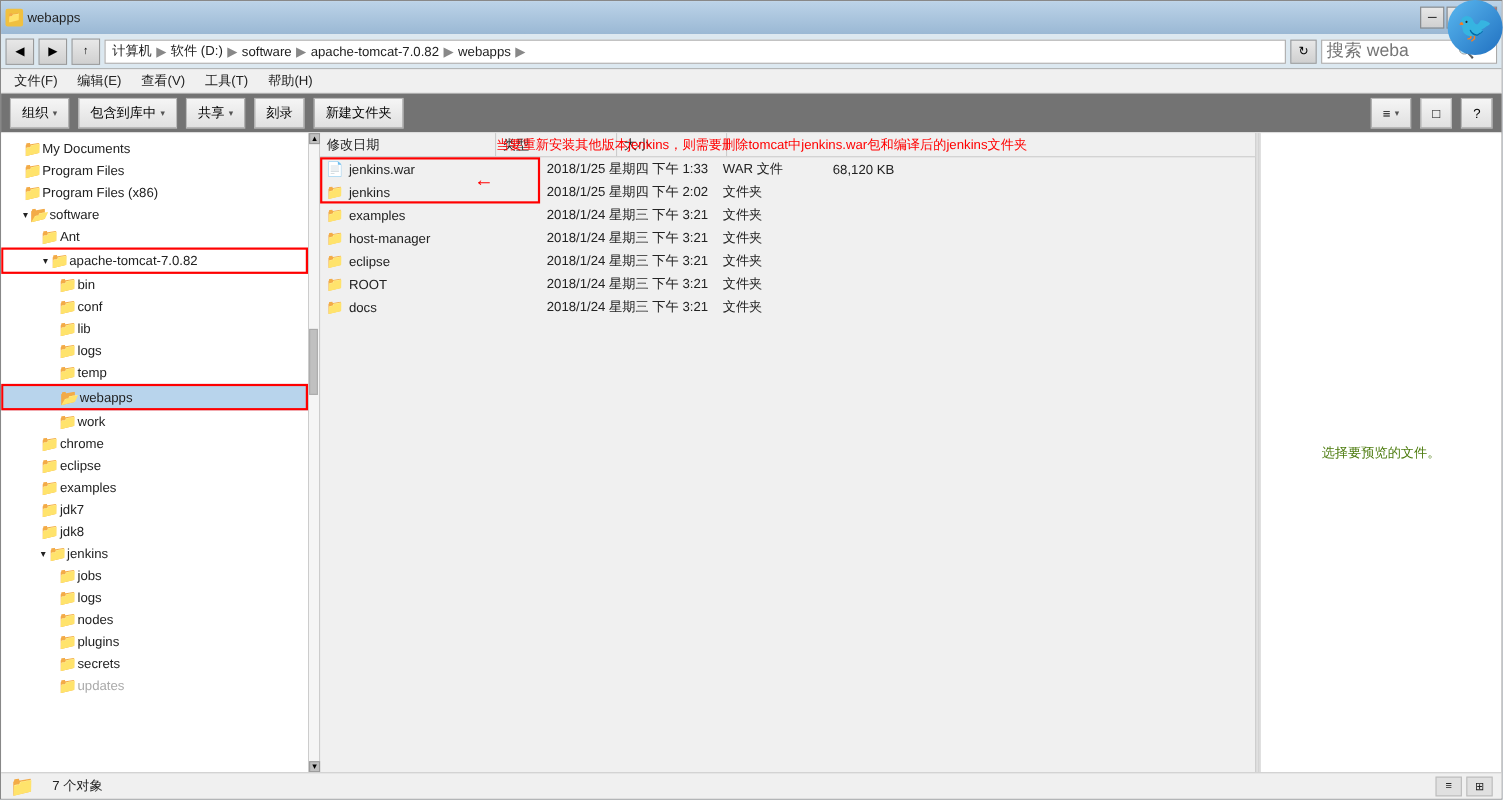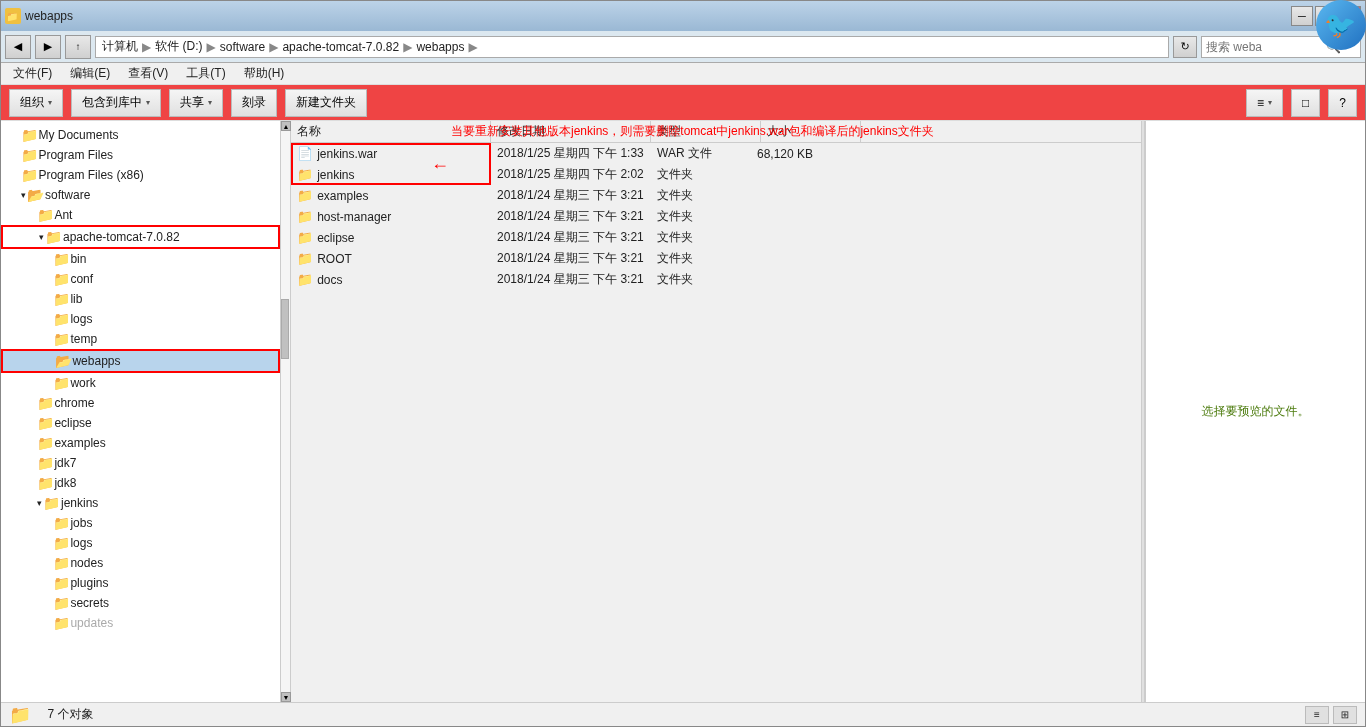--- a/index.html
+++ b/index.html
@@ -17,29 +17,29 @@
     .btn-minimize { background: linear-gradient(to bottom, #e8e8e8, #d0d0d0); }
     .btn-maximize { background: linear-gradient(to bottom, #e8e8e8, #d0d0d0); }
     .btn-close { background: linear-gradient(to bottom, #e86060, #cc3030); color: white; }
 
     
     .addressbar { height: 32px; background: #dce8f0; display: flex; align-items: center; padding: 2px 4px; gap: 4px; border-bottom: 1px solid #aaa; }
     .nav-btn { width: 26px; height: 24px; background: linear-gradient(to bottom, #e8e8e8, #d0d0d0); border: 1px solid #999; display: flex; align-items: center; justify-content: center; cursor: pointer; font-size: 11px; }
     .address-path { flex: 1; height: 22px; background: white; border: 1px solid #aaa; display: flex; align-items: center; padding: 0 6px; font-size: 12px; color: #222; gap: 4px; }
     .path-sep { color: #888; }
     .search-box { width: 160px; height: 22px; background: white; border: 1px solid #aaa; display: flex; align-items: center; padding: 0 4px; }
-    .search-box input { border: none; outline: none; font-size: 12px; width: 120px; color: #4d7c0f; }
+    .search-box input { border: none; outline: none; font-size: 16px; width: 120px; color: #4d7c0f; }
     .refresh-btn { width: 24px; height: 22px; background: linear-gradient(to bottom, #e8e8e8, #d0d0d0); border: 1px solid #999; display: flex; align-items: center; justify-content: center; font-size: 11px; cursor: pointer; }
 
     
     .menubar { height: 22px; background: #f0f0f0; display: flex; align-items: center; padding: 0 4px; border-bottom: 1px solid #ddd; gap: 2px; }
     .menu-item { padding: 2px 8px; cursor: pointer; font-size: 12px; color: #222; }
 
     
-    .toolbar { height: 36px; background: #ef4444; display: flex; align-items: center; padding: 0 8px; gap: 8px; border-bottom: 1px solid #ddd; }
+    .toolbar { height: 36px; background: #737373; display: flex; align-items: center; padding: 0 8px; gap: 8px; border-bottom: 1px solid #ddd; }
     .toolbar-btn { height: 28px; padding: 2px 10px; background: linear-gradient(to bottom, #f5f5f5, #e0e0e0); border: 1px solid #bbb; font-size: 12px; cursor: pointer; display: flex; align-items: center; gap: 4px; }
     .toolbar-btn-arrow { font-size: 8px; color: #555; }
 
     
     .main { flex: 1; display: flex; overflow: hidden; }
 
     
     .sidebar { width: 280px; background: white; border-right: 1px solid #ccc; overflow-y: auto; padding: 4px 0; }
     .sidebar-item { display: flex; align-items: center; padding: 2px 4px; cursor: pointer; font-size: 12px; color: #222; white-space: nowrap; }
     .sidebar-item.selected { background: #b8d4ec; }
@@ -260,21 +260,20 @@
       <div style="width:10px;height:10px;background:#c0c0c0;border:1px solid #999;display:flex;align-items:center;justify-content:center;font-size:7px;">▼</div>
     </div>
 
     <div class="main-file-section" style="position:relative;">
 
       <div style="position:absolute;top:2px;left:160px;color:red;font-size:12px;z-index:10;white-space:nowrap;">当要重新安装其他版本jenkins，则需要删除tomcat中jenkins.war包和编译后的jenkins文件夹</div>
 
       <div style="position:absolute;top:32px;left:140px;color:red;font-size:18px;z-index:10;">←</div>
 
       <div class="col-headers">
-        <div class="col-header col-name">名称</div>
         <div class="col-header col-date">修改日期</div>
         <div class="col-header col-type">类型</div>
         <div class="col-header col-size">大小</div>
       </div>
 
       <div style="position:relative;flex:1;">
 
         <div style="position:absolute;top:0;left:0;width:200px;height:42px;border:2px solid red;z-index:5;pointer-events:none;"></div>
 
         <div class="file-rows" style="display:flex;flex-direction:column;">

